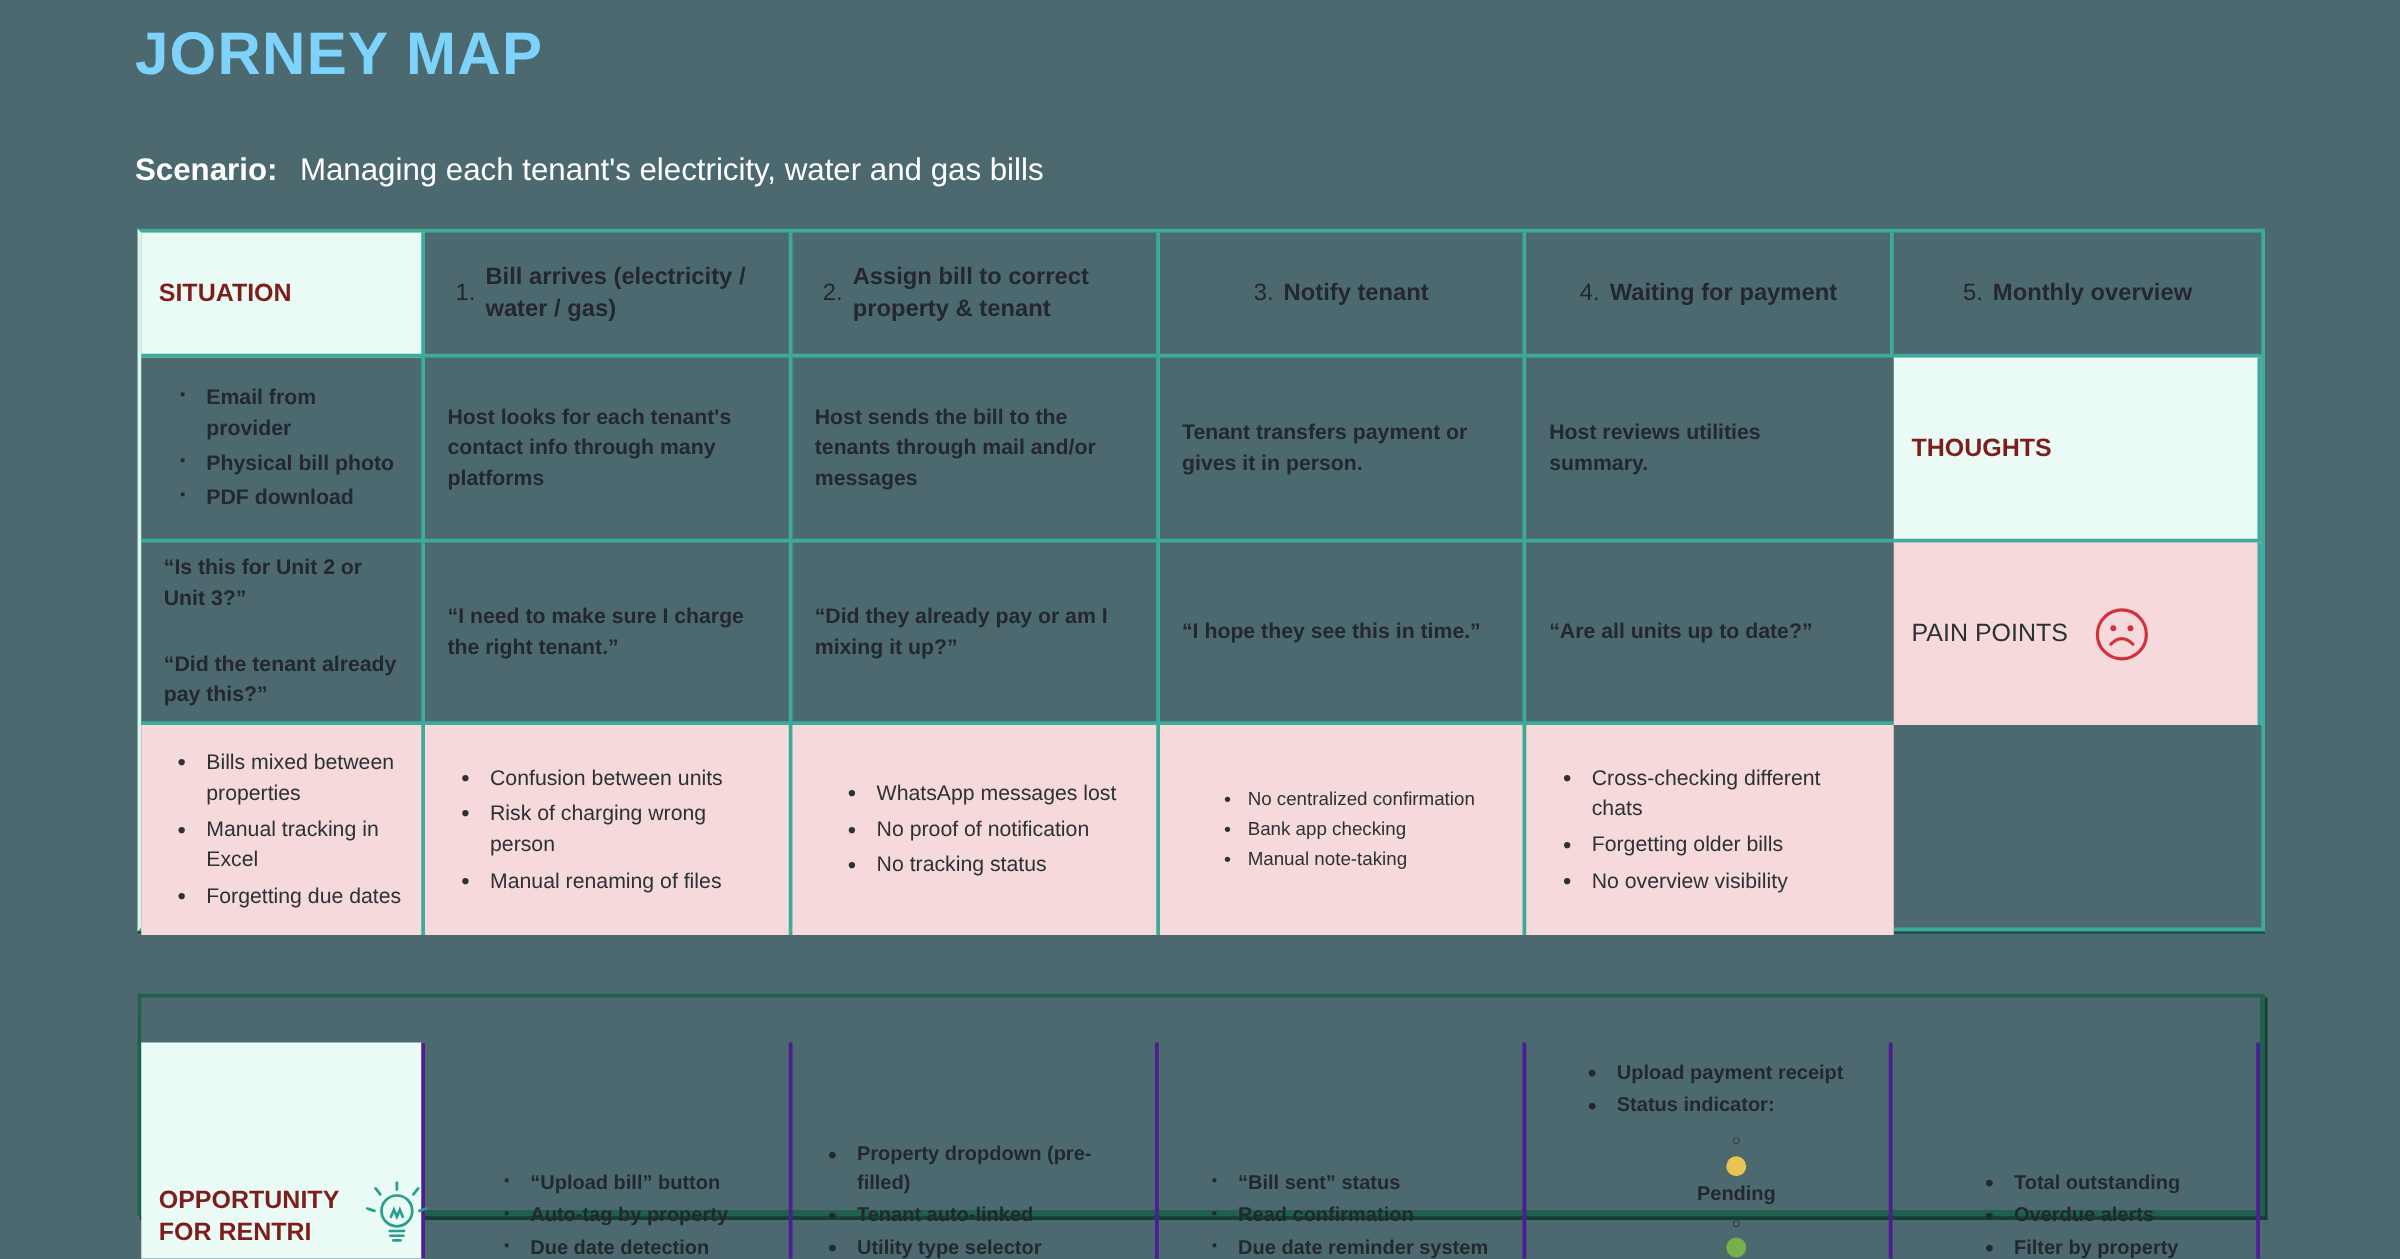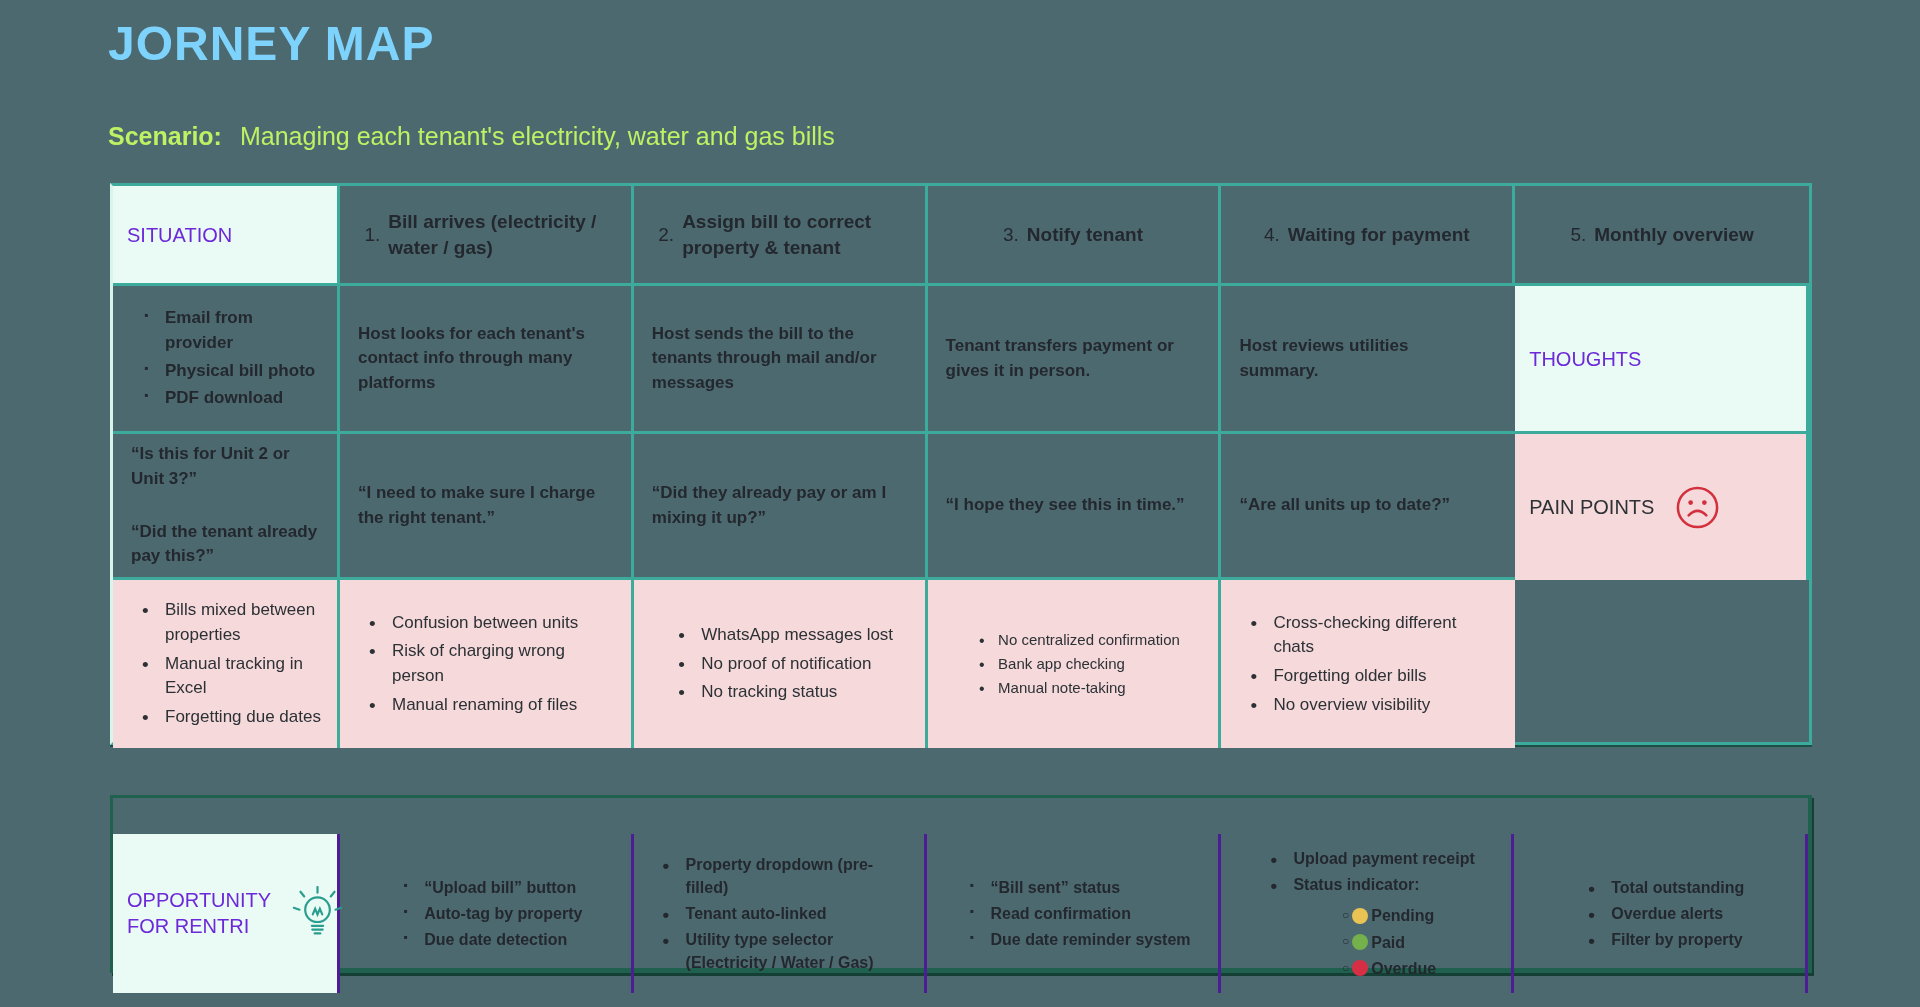--- a/index.html
+++ b/index.html
@@ -5,36 +5,36 @@
   html,body{margin:0;padding:0;background:#4d6970;}
   .canvas{
     position:relative;width:1920px;height:1007px;background:#4d6970;
     font-family:"Liberation Sans",sans-serif;color:#23282e;overflow:hidden;
   }
   
   .title{
     position:absolute;left:108px;top:16px;
     font-size:48px;font-weight:800;letter-spacing:1px;color:#7dd3fc;
   }
-  .scenario{position:absolute;left:108px;top:122px;font-size:25px;color:#bef264;}
+  .scenario{position:absolute;left:108px;top:122px;font-size:25px;color:#ffffff;}
   .scenario-label{font-weight:700;margin-right:18px;}
   
   .jtable{
     position:absolute;left:110px;top:183px;width:1702px;height:562px;
     display:grid;grid-template-columns:227px repeat(5,1fr);
     grid-template-rows:100px 148px 146px 168px;
     box-sizing:border-box;border:3px solid #3cab9b;border-left-color:#d9f4ea;
     box-shadow:0 2px 0 0 #1d5147;
   }
   .cell{border-right:3px solid #3cab9b;border-bottom:3px solid #3cab9b;box-sizing:border-box;min-width:0;}
   .cell.last-col{border-right:none;}
   .cell.last-row{border-bottom:none;}
   .label-cell{
     background:#e9fbf4;display:flex;align-items:center;gap:20px;
-    padding-left:14px;padding-right:8px;font-size:20px;font-weight:400;color:#6d28d9;line-height:1.3;
+    padding-left:14px;padding-right:8px;font-size:20px;font-weight:700;color:#7f1d1d;line-height:1.3;
   }
   .head-cell{display:flex;align-items:center;justify-content:center;padding:0 22px;font-size:19px;}
   .head-num{font-weight:400;margin-right:8px;flex:none;}
   .head-title{font-weight:700;max-width:218px;line-height:1.35;}
   .body-cell{
     display:flex;flex-direction:column;justify-content:center;
     padding:10px 16px 10px 18px;font-size:17px;font-weight:600;line-height:1.45;
   }
   .body-cell p{margin:0;max-width:252px;}
   .gap2 p + p{margin-top:28px;}
@@ -54,21 +54,21 @@
     position:absolute;left:110px;top:795px;width:1702px;height:178px;
     display:grid;grid-template-columns:227px repeat(5,1fr);grid-template-rows:1fr;
     box-sizing:border-box;border:3px solid #20604e;border-right-width:4px;border-bottom-width:5px;
     box-shadow:2px 3px 0 0 #153f34;
   }
   .opp-table .cell{border-right:3px solid #4c1d95;border-bottom:none;margin-top:36px;}
   .opp-label-text{max-width:162px;}
   .opp-cell{font-size:16px;}
   
   .status-list{list-style:none;margin:2px 0 0 34px;padding:0;}
-  .status-item{display:flex;align-items:center;gap:3px;margin:3px 0;}
+  .status-item{display:flex;align-items:center;gap:3px;margin:3px 0;flex-direction:column;}
   .status-item::before{content:"○";font-size:12px;color:#23282e;}
   .dot{width:16px;height:16px;border-radius:50%;display:inline-block;flex:none;}
   .dot-pending{background:#e9c353;}
   .dot-paid{background:#74b04c;}
   .dot-overdue{background:#d62f45;}
   .bold-label{font-weight:700;}
   .icon-box{flex:none;display:flex;align-items:center;}
 </style>
 </head>
 <body>

